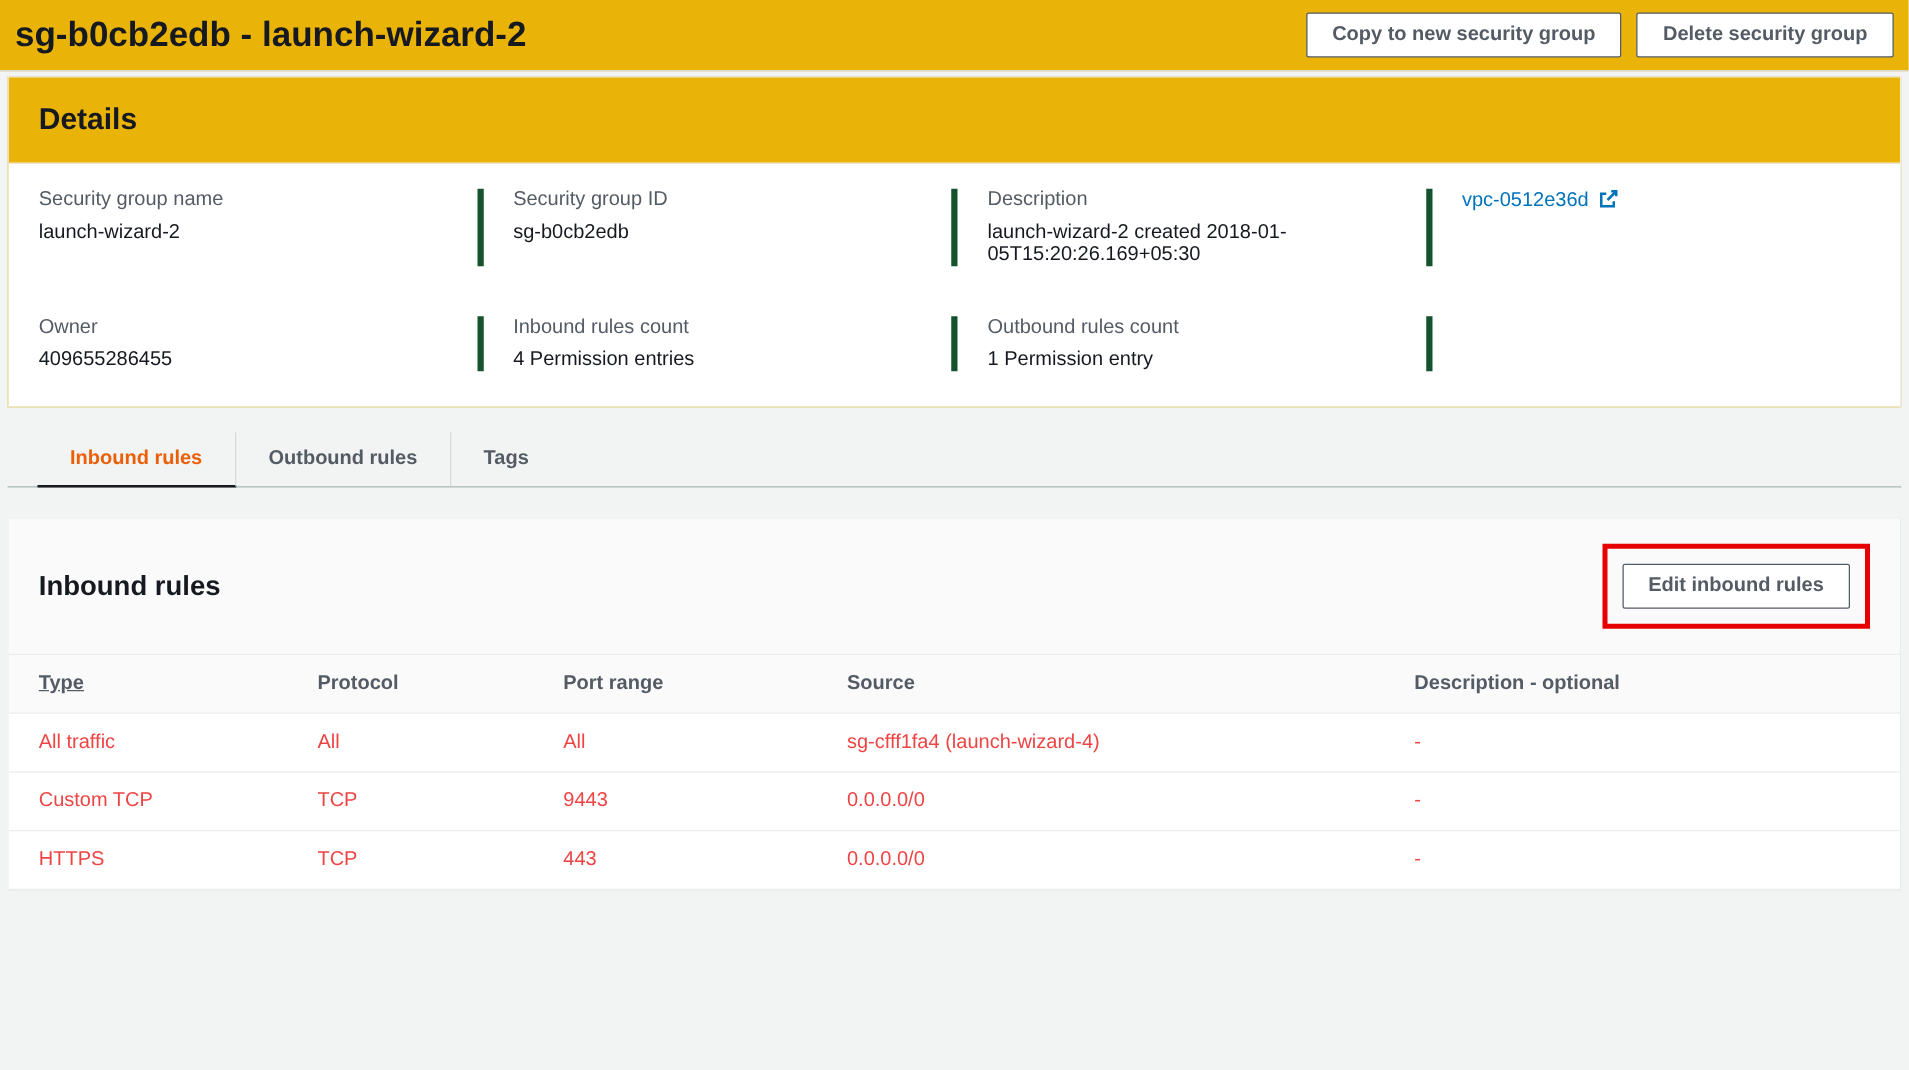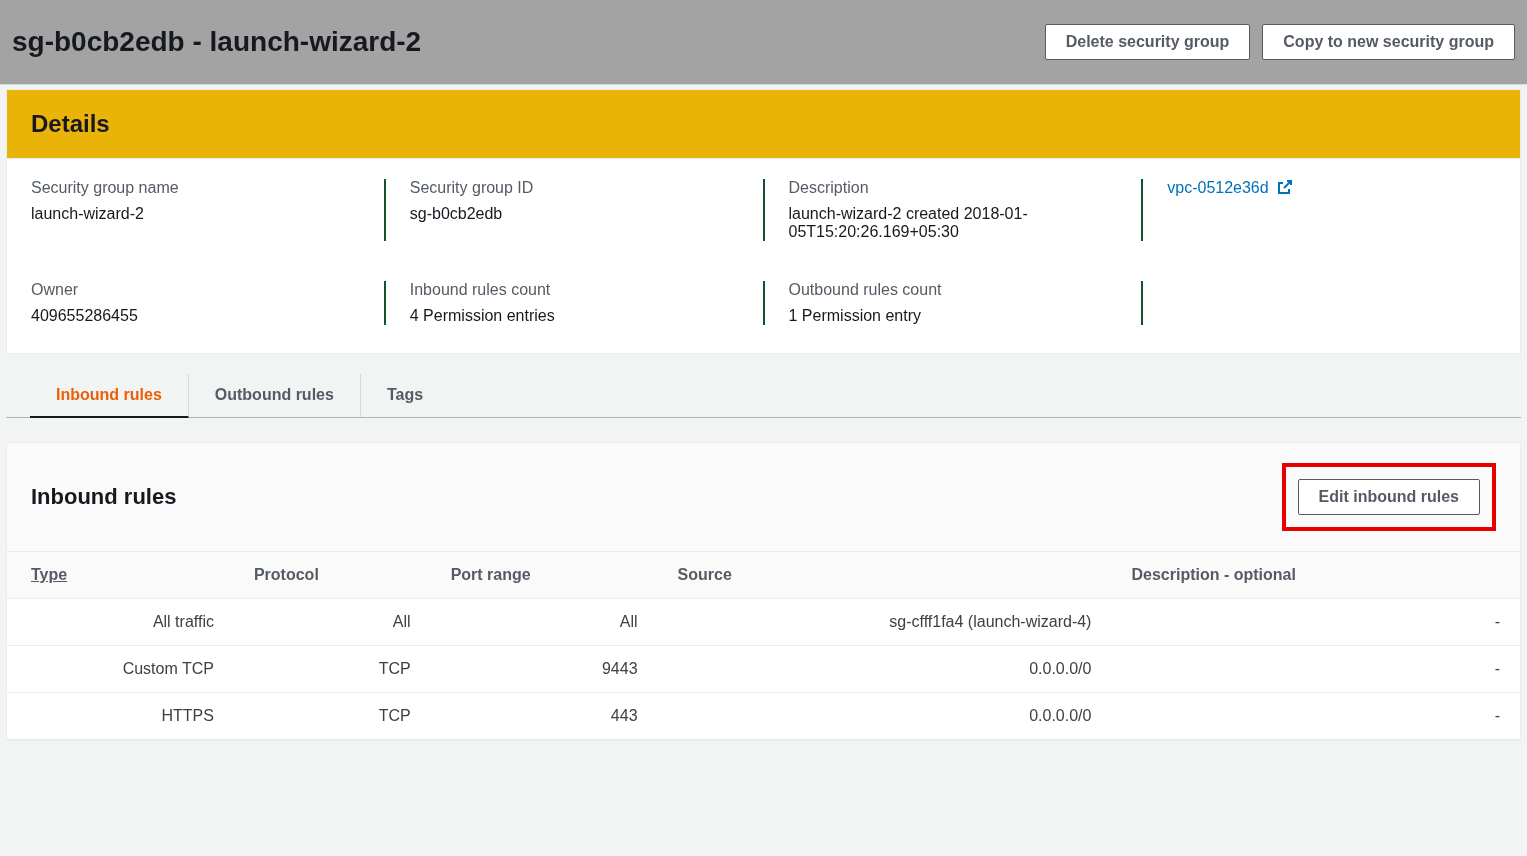--- a/index.html
+++ b/index.html
@@ -4,22 +4,22 @@
 <style>
   * { box-sizing: border-box; margin: 0; padding: 0; }
   body {
     font-family: "Amazon Ember", "Helvetica Neue", Helvetica, Arial, sans-serif;
     background: #f2f3f3;
     color: #16191f;
     font-size: 14px;
     width: 1527px;
   }
   .top-header {
-    background: #a3a3a3;
-    padding: 24px 12px;
+    background: #eab308;
+    padding: 10px 12px;
     display: flex;
     align-items: center;
     justify-content: space-between;
     border-bottom: 1px solid #d5dbdb;
   }
   .page-title {
     font-size: 28px;
     font-weight: 700;
     color: #16191f;
   }
@@ -54,21 +54,21 @@
   }
   .detail-row {
     display: flex;
     gap: 0;
     margin-bottom: 40px;
   }
   .detail-row:last-child { margin-bottom: 0; }
   .detail-col {
     flex: 1;
     padding-right: 24px;
-    border-right: 2px solid #14532d;
+    border-right: 5px solid #14532d;
     padding-left: 24px;
   }
   .detail-col:first-child { padding-left: 0; }
   .detail-col:last-child { border-right: none; padding-right: 0; }
   .detail-label {
     color: #545b64;
     font-size: 16px;
     margin-bottom: 8px;
   }
   .detail-value {
@@ -139,41 +139,40 @@
     font-weight: 700;
     color: #545b64;
     font-size: 16px;
     padding: 14px 20px;
     border-bottom: 1px solid #eaeded;
     background: #fafafa;
   }
   table.rules-table td {
     padding: 14px 20px;
     font-size: 16px;
-    color: #404040;
-    border-bottom: 1px solid #eaeded;
-    background: #ffffff;
-    text-align: right;
+    color: #ef4444;
+    border-bottom: 1px solid #eaeded;
+    background: #ffffff;
   }
   table.rules-table th:first-child,
   table.rules-table td:first-child { padding-left: 24px; }
   .col-type { width: 15%; text-decoration: underline; }
   .col-proto { width: 13%; }
   .col-port { width: 15%; }
   .col-source { width: 30%; }
   .col-desc { width: 27%; }
 </style>
 </head>
 <body>
 
 <div class="top-header">
   <h1 class="page-title">sg-b0cb2edb - launch-wizard-2</h1>
   <div class="header-buttons">
+    <button class="btn">Copy to new security group</button>
     <button class="btn">Delete security group</button>
-    <button class="btn">Copy to new security group</button>
   </div>
 </div>
 
 <div class="panel">
   <div class="panel-header">
     <h2 class="panel-title">Details</h2>
   </div>
   <div class="details-body">
     <div class="detail-row">
       <div class="detail-col">

